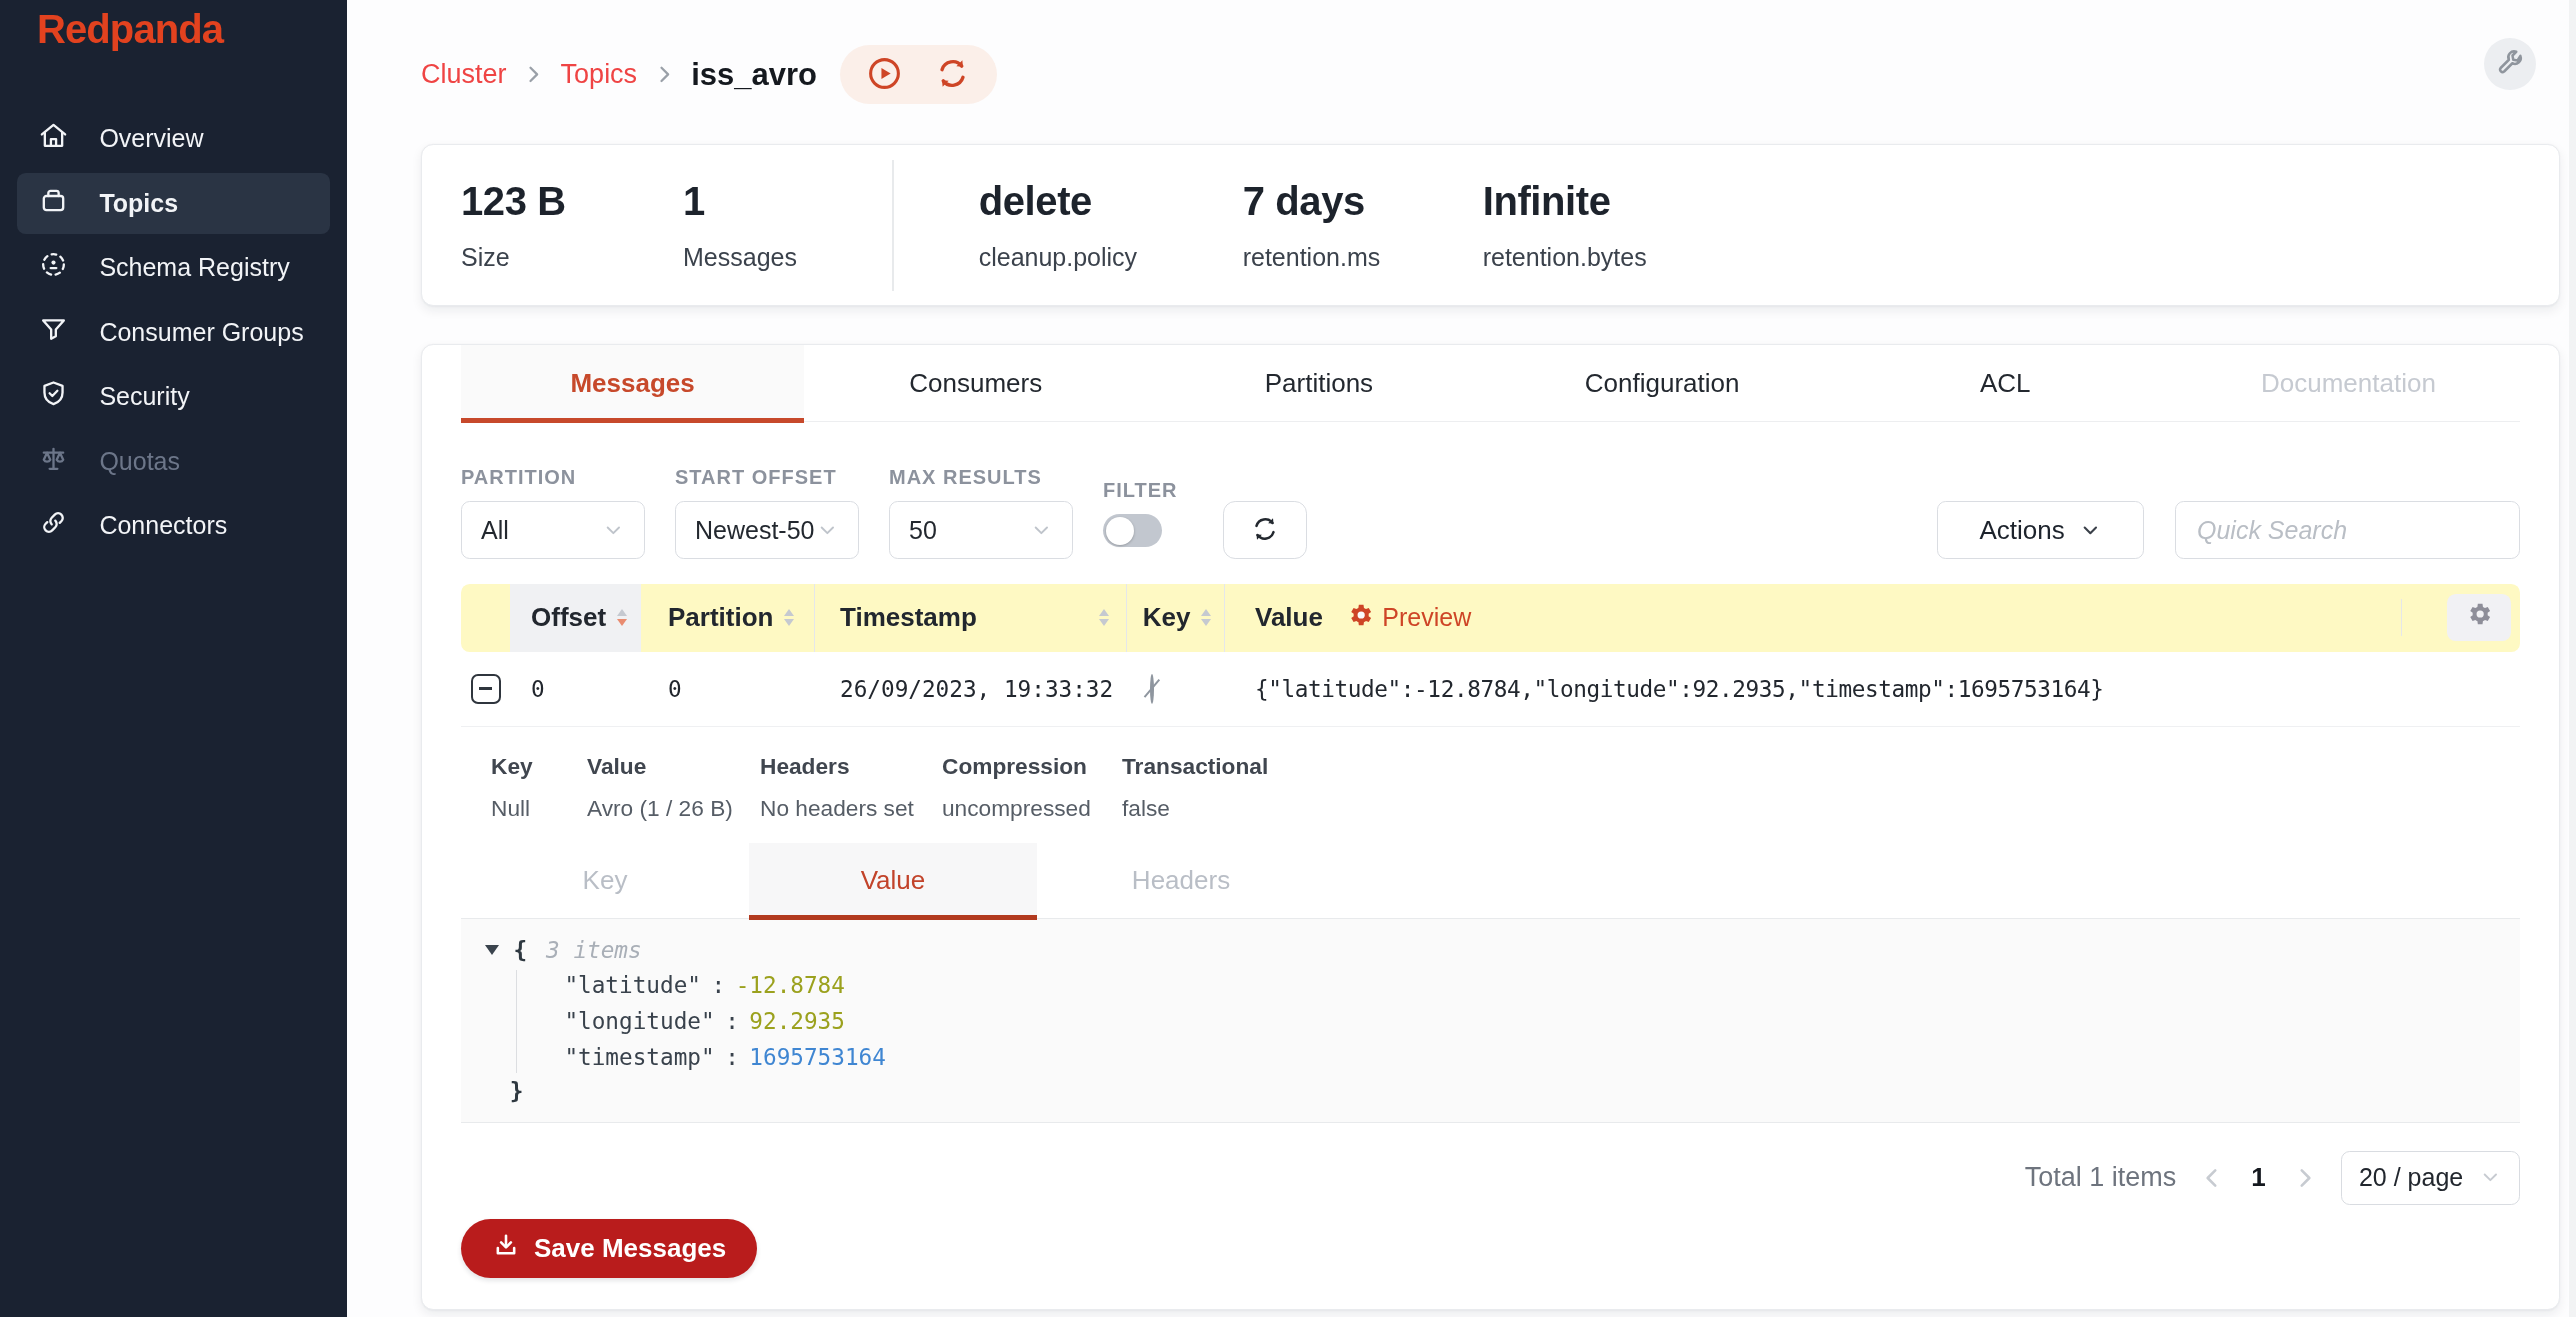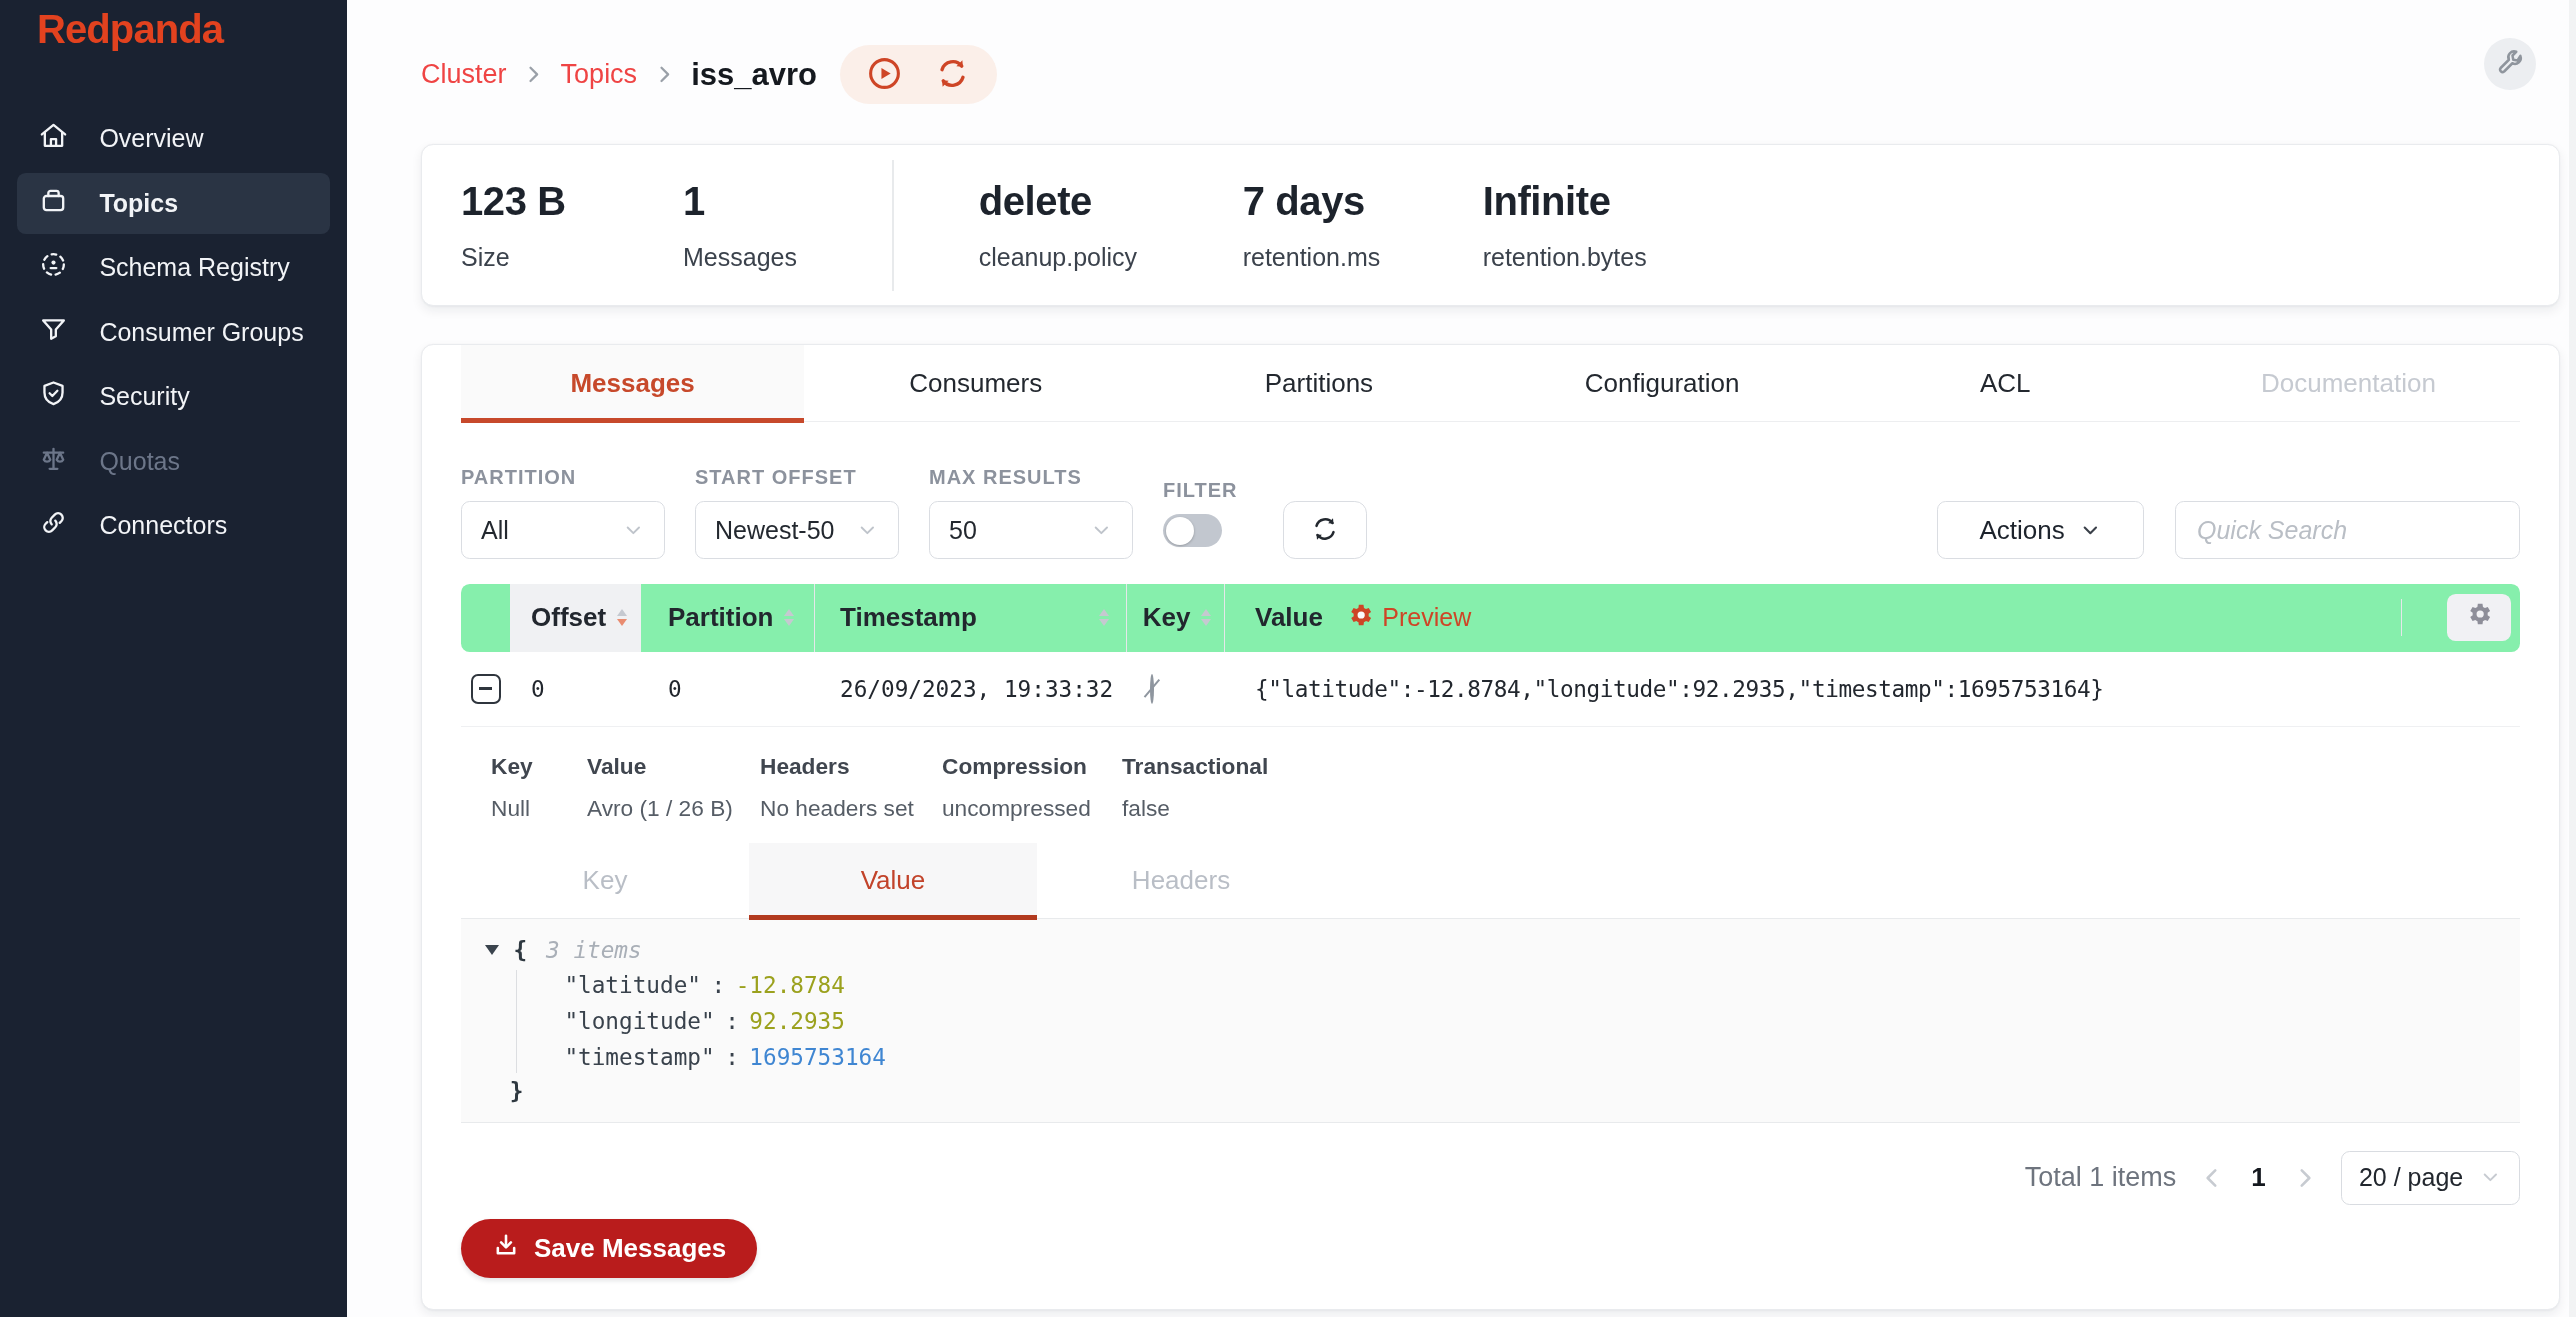--- a/index.html
+++ b/index.html
@@ -49,42 +49,42 @@
   .tab { flex:1; display:flex; align-items:center; justify-content:center; font-size:26px;
          color:#23282F; font-weight:500; cursor:pointer; position:relative; }
   .tab.active { background:#FAFAFA; color:#C7492B; font-weight:600; }
   .tab.active::after { content:""; position:absolute; left:0; right:0; bottom:-1.7px; height:4.4px; background:#C7492B; }
   .tab.disabled { color:#C6CAD1; cursor:default; }
 
   
   .controls-row { display:flex; align-items:flex-end; margin-top:44px; }
   .ctrl-group { display:flex; flex-direction:column; margin-right:30px; }
   .ctrl-label { font-size:20px; font-weight:700; letter-spacing:.05em; color:#8C929D; margin-bottom:12.2px; }
-  .select { width:204px; height:58px; border:1.3px solid #DADDE2; border-radius:8.7px; background:#fff;
+  .select { width:184px; height:58px; border:1.3px solid #DADDE2; border-radius:8.7px; background:#fff;
             display:flex; align-items:center; padding:0 19px; font-size:25px; color:#23282F; cursor:pointer; }
   .select .chev { margin-left:auto; display:flex; color:#BFC4CB; }
   .toggle { width:59px; height:33px; border-radius:16.6px; background:#C2C7CF; position:relative;
             cursor:pointer; margin-bottom:12.2px; }
   .toggle::after { content:""; position:absolute; left:2.6px; top:2.6px; width:28px; height:28px;
                    border-radius:50%; background:#fff; box-shadow:0 0.9px 2.6px rgba(0,0,0,.25); }
   .refresh-btn { width:84px; height:58px; border:1.3px solid #DADDE2; border-radius:12.2px; background:#fff;
                  display:flex; align-items:center; justify-content:center; cursor:pointer; margin-left:15.7px; }
   .refresh-btn svg { width:30px; height:30px; color:#23282F; }
   .right-controls { margin-left:auto; display:flex; gap:31px; }
   .actions-btn { width:207px; height:58px; border:1.3px solid #DADDE2; border-radius:8.7px; background:#fff;
                  display:flex; align-items:center; justify-content:center; gap:14px; font-size:26px;
                  color:#1D232C; font-weight:500; cursor:pointer; }
   .actions-btn .chev { display:flex; color:#3A4049; }
   .quick-search { width:345px; height:58px; border:1.3px solid #DADDE2; border-radius:8.7px; padding:0 21px;
                   font-size:25px; font-style:italic; color:#23282F; outline:none;
                   font-family:"Liberation Sans", sans-serif; }
   .quick-search::placeholder { color:#B9BEC5; }
 
   
-  .thead { display:flex; align-items:center; height:68px; background:#86efac; border-radius:8.7px;
+  .thead { display:flex; align-items:center; height:68px; background:#fef9c3; border-radius:8.7px;
            margin-top:24.4px; font-size:26px; font-weight:600; color:#22272E; }
   .col-exp { width:49px; height:100%; }
   .col-offset { width:131px; } .col-part { width:174px; } .col-ts { width:312px; }
   .col-key { width:98px; } .col-val { flex:1; }
   .hcell { display:flex; align-items:center; height:100%; cursor:pointer; }
   .hcell.col-offset { background:#F0F1F3; padding-left:21px; }
   .hcell.col-part { padding-left:27px; border-right:1.3px solid #E5E7EA; }
   .hcell.col-ts { padding:0 17.4px 0 25px; border-right:1.3px solid #E5E7EA; }
   .hcell.col-ts .carets { margin-left:auto; }
   .hcell.col-key { padding-left:15.7px; border-right:1.3px solid #E5E7EA; }

